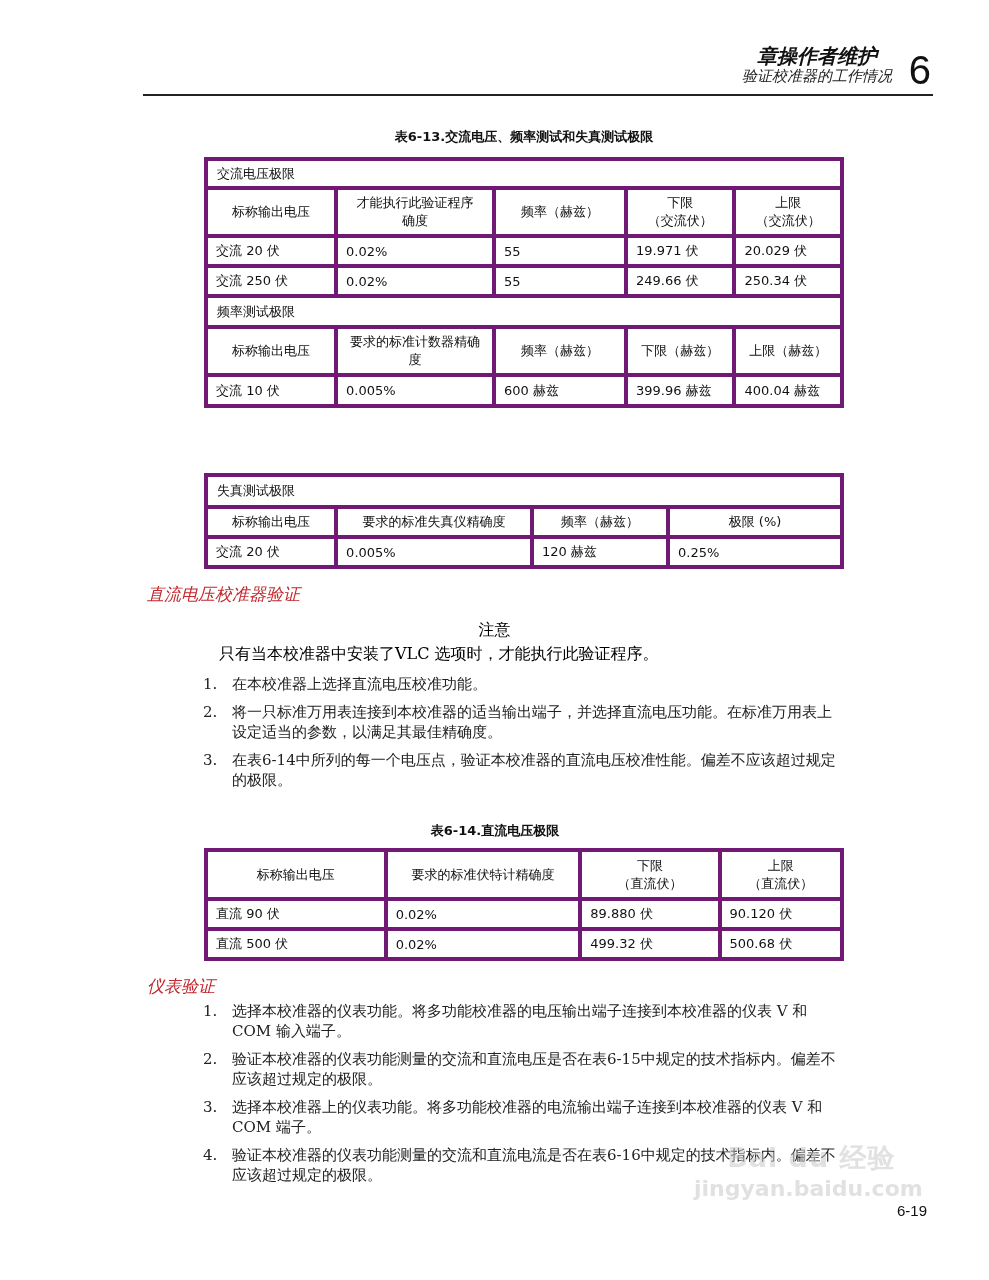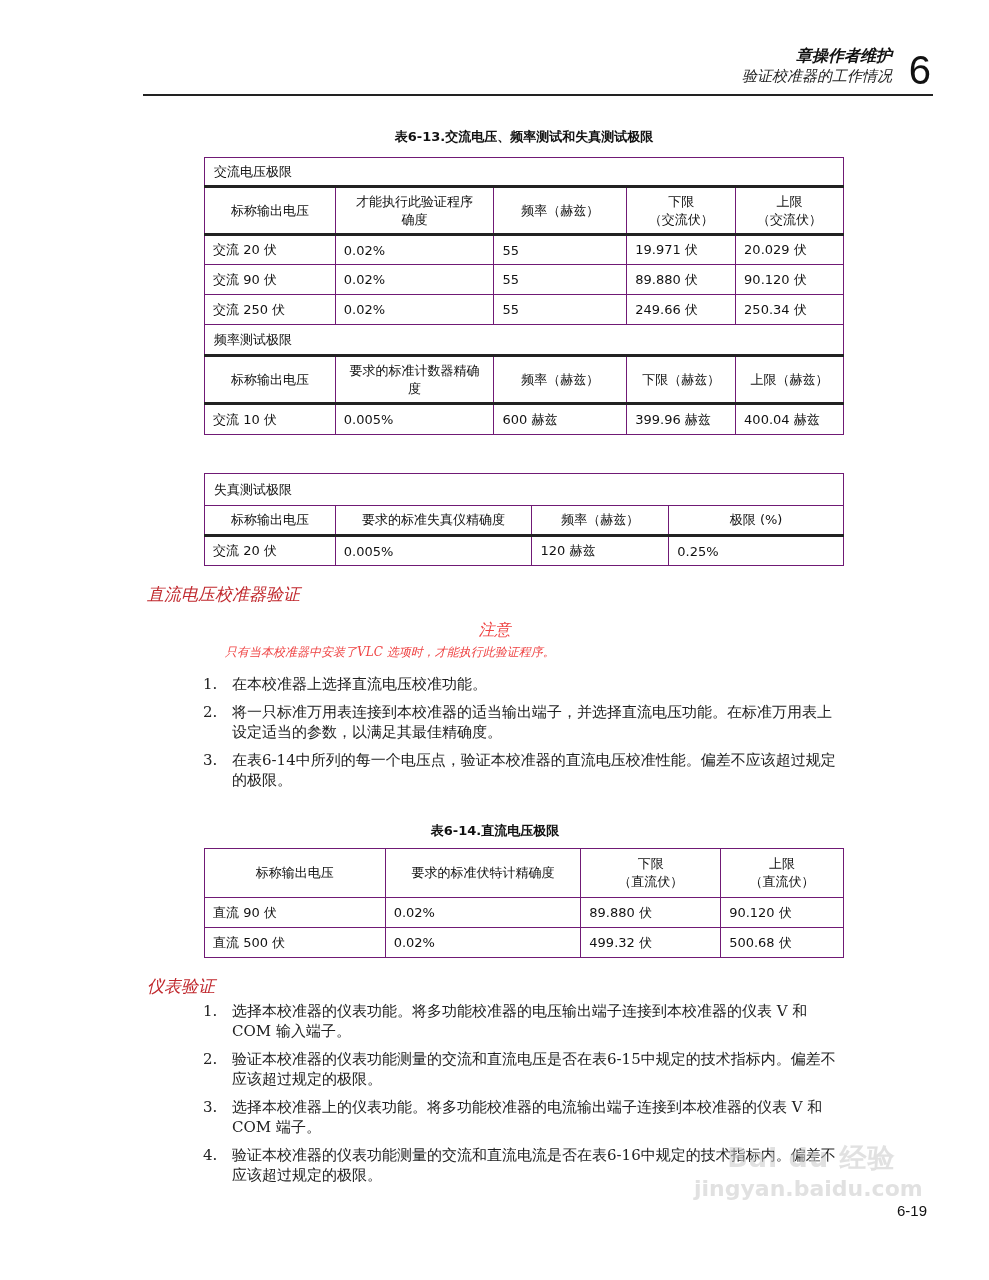--- a/index.html
+++ b/index.html
@@ -1,29 +1,29 @@
 <!DOCTYPE html>
 <html><head>
   <meta charset="utf-8">
   <style>
     html, body { margin:0; padding:0; background:#fff; }
     body { width:989px; height:1280px; position:relative; overflow:hidden; color:#111; font-family:"DejaVu Sans", sans-serif; }
     .hdr { position:absolute; top:46px; right:97px; text-align:right; }
-    .hdr .chap { font-style:italic; font-weight:bold; font-size:16px; font-family:"DejaVu Sans", sans-serif; line-height:20px; }
+    .hdr .chap { font-style:italic; font-weight:bold; font-size:20px; font-family:"DejaVu Sans", sans-serif; line-height:20px;text-align:center; }
     .hdr .sec { font-style:italic; font-size:15px; font-family:"DejaVu Serif", serif; line-height:20px; color:#222; }
     .hdr-num { position:absolute; top:48px; right:58px; font-size:40px; font-family:"Liberation Sans", sans-serif; line-height:44px; }
     .hdr-rule { position:absolute; top:94px; left:143px; width:790px; height:2px; background:#222; }
     .tcap { position:absolute; font-size:13px; font-weight:bold; text-align:center; font-family:"DejaVu Sans", sans-serif; }
     table { border-collapse:collapse; position:absolute; font-size:13px; font-family:"DejaVu Sans", sans-serif; }
-    td, th { border:1px solid #701a75; padding:0 8px; font-weight:normal; }
+    td, th { border:4px solid #701a75; padding:0 8px; font-weight:normal; }
     th { text-align:center; line-height:18px; }
     .sechead td { text-align:left; padding-left:9px; }
     .thick-top td, .thick-top th { border-top:3px solid #222; }
     .red-h { position:absolute; left:147px; color:#c0282d; font-style:italic; font-size:17px; font-family:"DejaVu Serif", serif; }
-    .note { position:absolute; font-style:italic; font-family:"DejaVu Serif", serif; color:#ef4444; }
+    .note { position:absolute; font-family:"DejaVu Serif", serif; color:#000000; }
     .ol { position:absolute; left:203px; width:640px; font-family:"DejaVu Serif", serif; font-size:15px; color:#222; }
     .ol .item { display:flex; margin-bottom:8px; line-height:20px; }
     .ol .n { width:29px; flex:none; }
     .ol .t { flex:1; }
     .pagenum { position:absolute; top:1202px; left:897px; font-size:15px; font-family:"Liberation Sans", sans-serif; }
     .wm { position:absolute; left:700px; top:1140px; color:rgba(200,200,200,0.55); font-family:"DejaVu Sans", sans-serif; font-weight:bold; }
     .wm .big { font-size:27px; letter-spacing:1px;text-align:center; }
     .wm .small { font-size:22px; margin-left:-6px; }
   </style>
 </head>
@@ -56,27 +56,20 @@
     <th>频率（赫兹）</th>
     <th><span>下限</span><br><span>（交流伏）</span></th>
     <th><span>上限</span><br><span>（交流伏）</span></th>
   </tr>
   <tr class="thick-top" style="height:30px;">
     <td>交流 20 伏</td>
     <td>0.02%</td>
     <td>55</td>
     <td>19.971 伏</td>
     <td>20.029 伏</td>
-  </tr>
-  <tr style="height:30px;">
-    <td>交流 90 伏</td>
-    <td>0.02%</td>
-    <td>55</td>
-    <td>89.880 伏</td>
-    <td>90.120 伏</td>
   </tr>
   <tr style="height:30px;">
     <td>交流 250 伏</td>
     <td>0.02%</td>
     <td>55</td>
     <td>249.66 伏</td>
     <td>250.34 伏</td>
   </tr>
 
   <tr class="sechead" style="height:31px;">
@@ -120,21 +113,21 @@
     <td>交流 20 伏</td>
     <td>0.005%</td>
     <td>120 赫兹</td>
     <td>0.25%</td>
   </tr>
 </tbody>
   </table>
 
 <div class="red-h" style="top:583px;font-family:Liberation Mono, monospace;">直流电压校准器验证</div>
 <div class="note" style="top:620px;left:0;width:989px;text-align:center;font-size:16px;">注意</div>
-<div class="note" style="top:644px;left:225px;font-size:12px;">只有当本校准器中安装了VLC 选项时，才能执行此验证程序。</div>
+<div class="note" style="top:644px;left:219px;font-size:16px;">只有当本校准器中安装了VLC 选项时，才能执行此验证程序。</div>
 
 <div class="ol" style="top:674px;">
   <div class="item">
       <span class="n">1.</span>
       <span class="t">在本校准器上选择直流电压校准功能。</span>
     </div>
   <div class="item">
       <span class="n">2.</span>
       <span class="t">将一只标准万用表连接到本校准器的适当输出端子，并选择直流电压功能。在标准万用表上设定适当的参数，以满足其最佳精确度。</span>
     </div>

